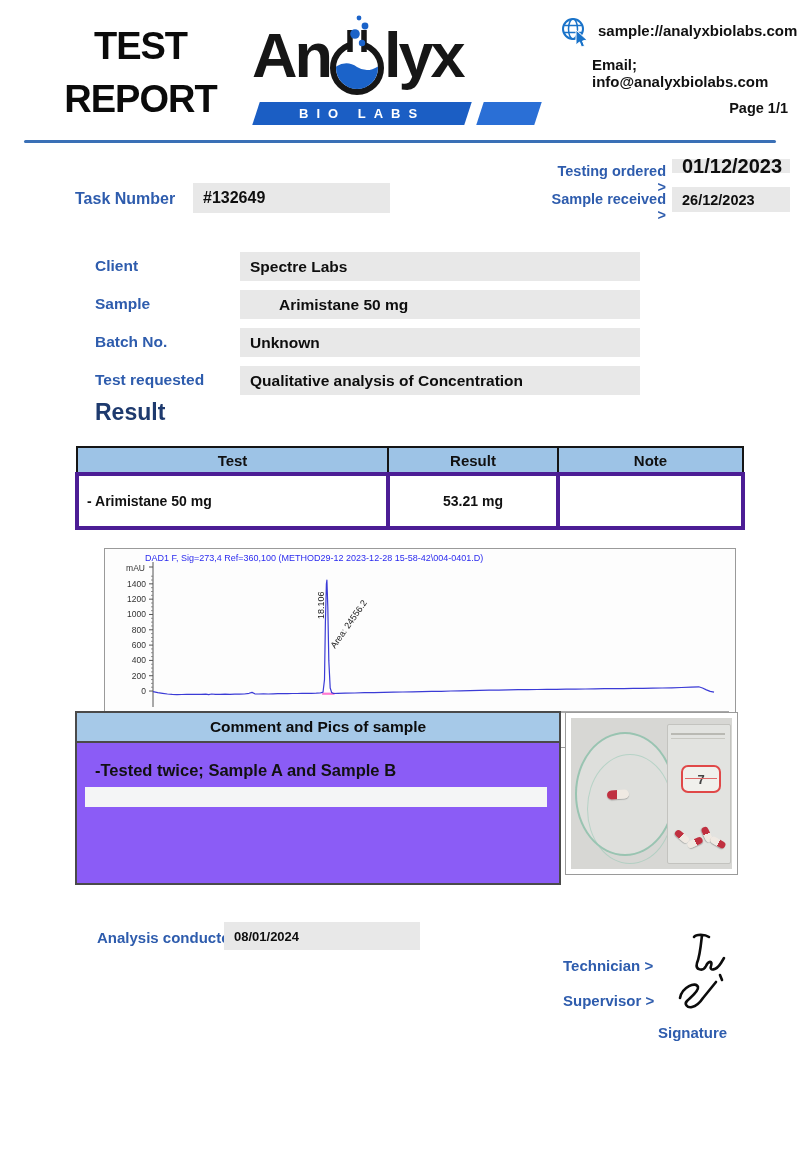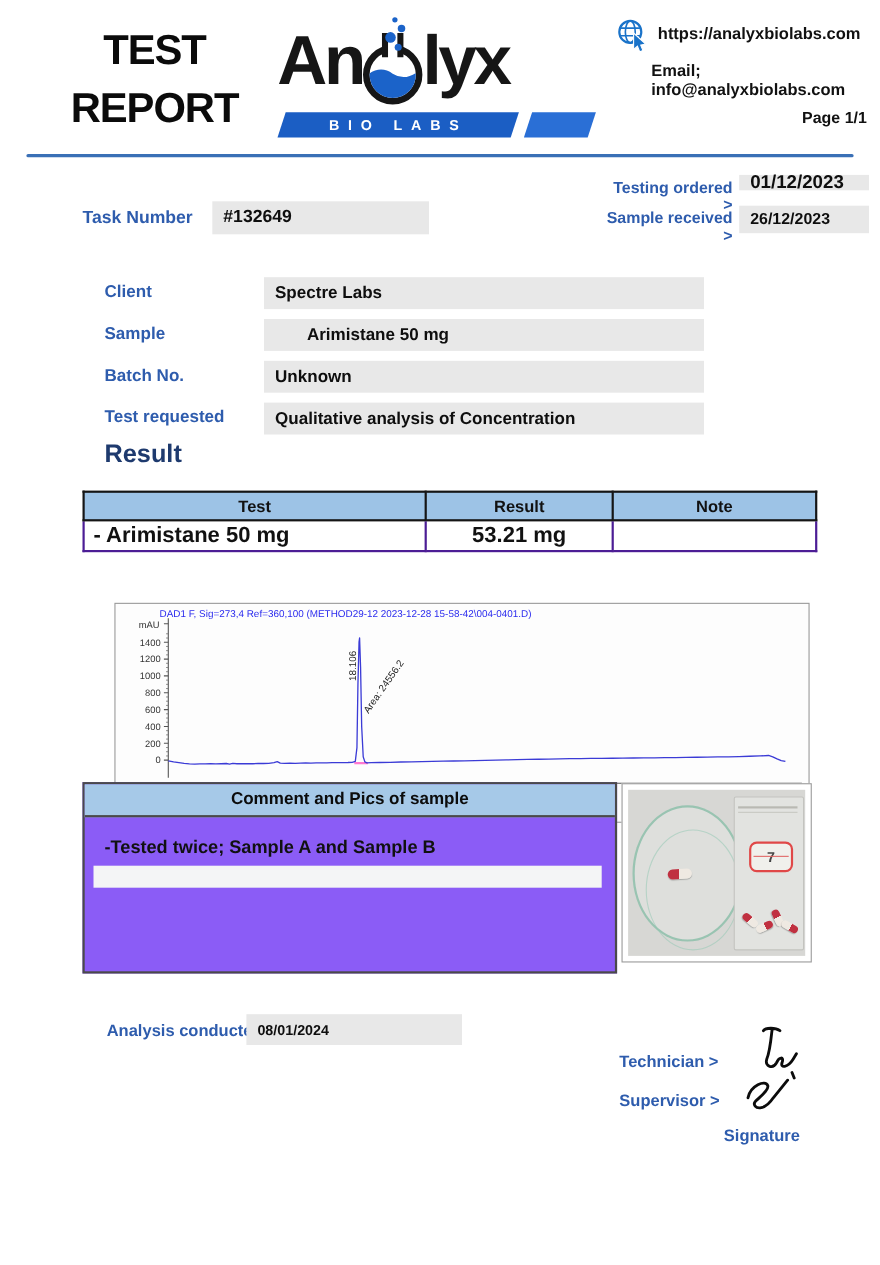--- a/index.html
+++ b/index.html
@@ -33,21 +33,21 @@
 
   
   .det-label{left:95px;font-size:15.5px;}
   .det-box{left:240px;width:400px;height:29px;font-size:15.5px;}
 
   .result-heading{left:95px;top:399px;font-size:23px;}
 
   
   .rtable{left:75px;top:446px;width:666px;border-collapse:collapse;table-layout:fixed;}
   .rtable th{background:#9dc3e6;border:2px solid #151515;font-size:15px;font-weight:bold;height:24px;padding:0;}
-  .rtable td{border:2px solid #4c1d95;font-size:20px;font-weight:bold;height:26px;padding:0;background:#fff;}
+  .rtable td{border:4px solid #4c1d95;font-size:14px;font-weight:bold;height:26px;padding:12px;background:#fff;}
   .td-test{padding-left:8px !important;text-align:left;}
   .td-result{text-align:center;}
 
   
   .chart-box{left:104px;top:504px;width:630px;height:198px;border:1px solid #9a9a9a;background:#fdfdfd;margin-top:44px;}
 
   
   .comment-box{left:75px;top:711px;width:486px;height:174px;border:2px solid #4a4a4a;background:#8b5cf6;box-sizing:border-box;}
   .comment-head{height:28px;background:#a6c9e8;border-bottom:2px solid #4a4a4a;display:flex;align-items:center;justify-content:center;
                 font-size:15.5px;font-weight:bold;color:#0c0c0c;}
@@ -116,27 +116,27 @@
 
   <span class="abs" style="left:560px;top:16px;width:32px;height:32px;">
     <svg width="32" height="32" viewBox="0 0 32 32">
       <circle cx="13" cy="13" r="10" fill="none" stroke="#1a73c9" stroke-width="2"></circle>
       <ellipse cx="13" cy="13" rx="4.5" ry="10" fill="none" stroke="#1a73c9" stroke-width="1.5"></ellipse>
       <line x1="4" y1="9.5" x2="22" y2="9.5" stroke="#1a73c9" stroke-width="1.5"></line>
       <line x1="4" y1="16.5" x2="22" y2="16.5" stroke="#1a73c9" stroke-width="1.5"></line>
       <path d="M16,14 L27,24 L22.5,25 L24.5,30 L21.5,31 L19.5,26 L16,29 Z" fill="#1a73c9" stroke="#fff" stroke-width="1"></path>
     </svg>
   </span>
-  <div class="abs contact-site">https://analyxbiolabs.com</div>
+  <div class="abs contact-site">sample://analyxbiolabs.com</div>
   <div class="abs contact-email">Email; info@analyxbiolabs.com</div>
   <div class="abs page-num">Page 1/1</div>
   <div class="abs rule"></div>
 
   <div class="abs blue meta-label-r" style="left:548px;top:163px;width:118px;">Testing ordered &gt;</div>
-  <div class="abs gray-box" style="left:672px;top:159px;width:118px;height:14px;font-size:17px;">01/12/2023</div>
+  <div class="abs gray-box" style="left:672px;top:159px;width:118px;height:14px;font-size:20px;">01/12/2023</div>
   <div class="abs blue meta-label-r" style="left:540px;top:191px;width:126px;">Sample received &gt;</div>
   <div class="abs gray-box" style="left:672px;top:187px;width:118px;height:25px;font-size:14.5px;">26/12/2023</div>
   <div class="abs blue task-label">Task Number</div>
   <div class="abs gray-box task-box">#132649</div>
 
   <div class="abs blue det-label" style="top:257px;">Client</div>
   <div class="abs gray-box det-box" style="top:252px;">Spectre Labs</div>
   <div class="abs blue det-label" style="top:295px;">Sample</div>
   <div class="abs gray-box det-box" style="top:290px;padding-left:39px;">Arimistane 50 mg</div>
   <div class="abs blue det-label" style="top:333px;">Batch No.</div>

